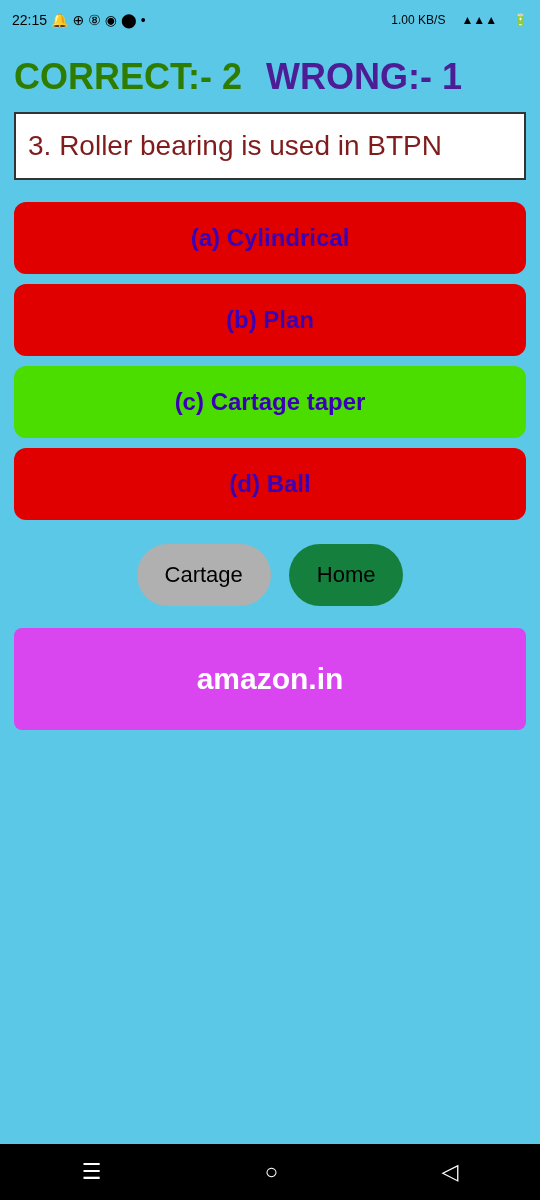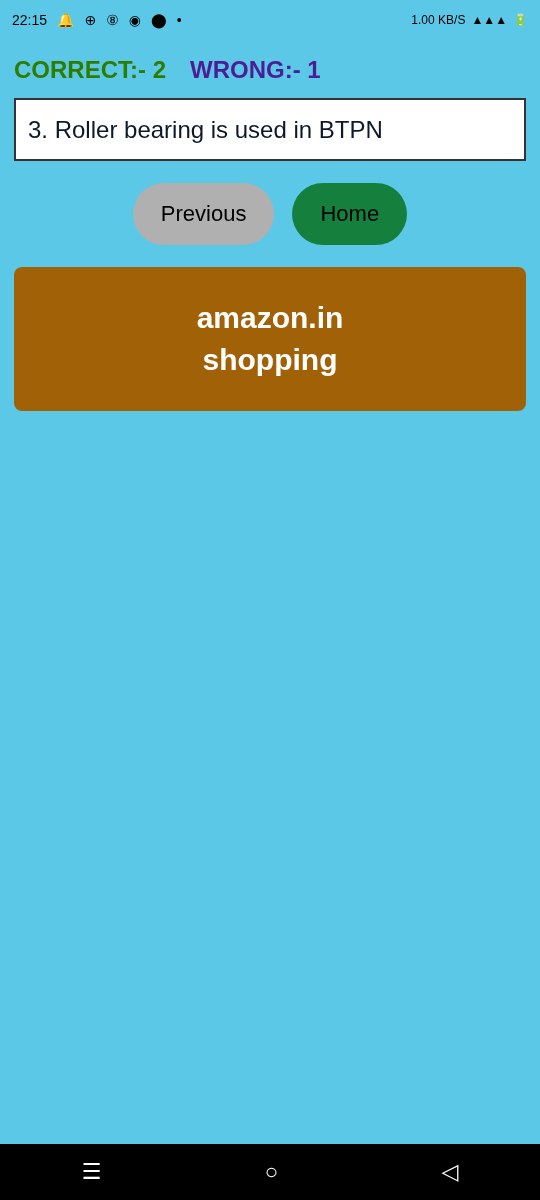--- a/index.html
+++ b/index.html
@@ -17,53 +17,53 @@
     .status-bar {
       background: #5bc8e8;
       height: 40px;
       display: flex;
       align-items: center;
       justify-content: space-between;
       padding: 0 12px;
       font-size: 14px;
       color: #000;
     }
-    .status-left { display: flex; align-items: center; gap: 10px; }
-    .status-right { display: flex; align-items: center; gap: 6px; font-size: 12px; }
+    .status-left { display: flex; align-items: center; gap: 4px; }
+    .status-right { display: flex; align-items: center; gap: 16px; font-size: 12px; }
 
     
     .main-content {
       flex: 1;
       padding: 16px 14px;
       display: flex;
       flex-direction: column;
       gap: 0;
     }
 
     
     .score-row {
       display: flex;
       gap: 24px;
       margin-bottom: 14px;
-      font-size: 24px;
+      font-size: 36px;
       font-weight: bold;
     }
     .score-correct { color: #2e7d00; }
     .score-wrong { color: #4c1d95; }
 
     
     .question-box {
       background: #fff;
       border: 2px solid #333;
       padding: 14px 12px;
       margin-bottom: 22px;
     }
     .question-text {
-      font-size: 24px;
-      color: #0f172a;
+      font-size: 28px;
+      color: #7f1d1d;
       font-weight: 500;
       line-height: 1.3;
     }
 
     
     .options {
       display: flex;
       flex-direction: column;
       gap: 10px;
       margin-bottom: 24px;
@@ -97,21 +97,21 @@
       font-size: 22px;
       font-weight: 500;
       cursor: pointer;
       color: #000;
     }
     .nav-btn.gray { background: #b0b0b0; }
     .nav-btn.green { background: #15803d; }
 
     
     .ad-banner {
-      background: #a16207;
+      background: #d946ef;
       border-radius: 8px;
       padding: 30px 20px;
       text-align: center;
       margin-bottom: 20px;
     }
     .ad-text {
       color: #fff;
       font-size: 30px;
       font-weight: 600;
       line-height: 1.4;
@@ -159,29 +159,34 @@
     <span class="score-correct">CORRECT:- 2</span>
     <span class="score-wrong">WRONG:- 1</span>
   </div>
 
   <div class="question-box">
     <p class="question-text">
       <span>3.</span><span> Roller bearing is used in BTPN</span>
     </p>
   </div>
 
+  <div class="options">
+    <button class="option-btn red">(a) Cylindrical</button>
+    <button class="option-btn red">(b) Plan</button>
+    <button class="option-btn green">(c) Cartage taper</button>
+    <button class="option-btn red">(d) Ball</button>
+  </div>
 
   <div class="nav-row">
-    <button class="nav-btn gray">Previous</button>
+    <button class="nav-btn gray">Cartage</button>
     <button class="nav-btn green">Home</button>
   </div>
 
   <div class="ad-banner">
     <div class="ad-text">amazon.in</div>
-    <div class="ad-text">shopping</div>
   </div>
 
 </div>
 
 <div class="bottom-nav">
   <span class="bottom-nav-icon">☰</span>
   <span class="bottom-nav-icon">○</span>
   <span class="bottom-nav-icon">◁</span>
 </div>
 

